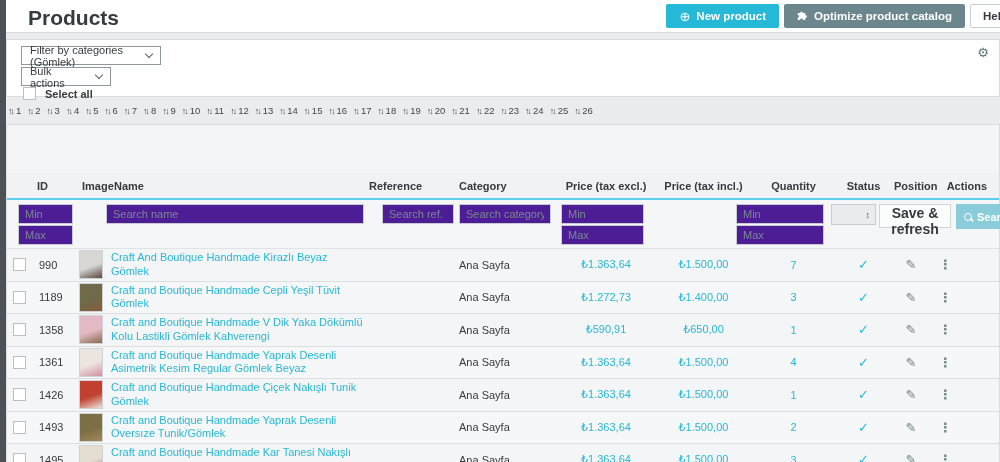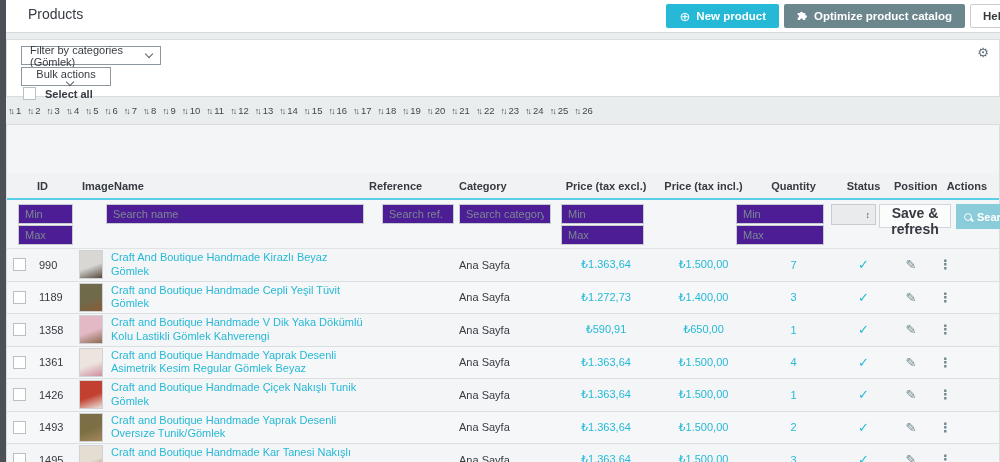--- a/index.html
+++ b/index.html
@@ -6,33 +6,33 @@
     --accent:#25b9d7; --text:#363a41; --muted:#6c868e;
     --page-bg:#eaedee; --panel-border:#d9dde0;
   }
   *{box-sizing:border-box;margin:0;padding:0;font-family:"Liberation Sans","DejaVu Sans",sans-serif;}
   html,body{width:1000px;height:462px;}
   .viewport{position:relative;width:1000px;height:462px;background:var(--page-bg);overflow:hidden;}
   .side-strip{position:absolute;left:0;top:0;width:6px;height:462px;background:#4b5157;z-index:5;}
 
   
   .topbar{position:absolute;left:6px;top:0;width:994px;height:33px;background:#fff;border-bottom:1px solid #d6dadd;}
-  .page-title{position:absolute;left:22px;top:6px;font-size:14px;font-weight:400;color:var(--text);}
+  .page-title{position:absolute;left:22px;top:6px;font-size:21px;font-weight:700;color:var(--text);}
   .topbar-buttons{position:absolute;right:-22px;top:4px;display:flex;gap:5px;}
   .btn{display:flex;align-items:center;gap:6px;height:24px;padding:0 12px;font-size:11.5px;font-weight:bold;border:1px solid transparent;border-radius:2px;cursor:pointer;white-space:nowrap;}
   .btn-new{background:var(--accent);color:#fff;}
   .btn-optimize{background:#6c868e;color:#fff;}
   .btn-help{background:#fff;color:var(--text);border-color:#c9ced2;width:52px;}
   .plus-icon{font-size:13px;font-weight:normal;line-height:1;}
 
   
   .filter-panel{position:absolute;left:6px;top:39px;width:994px;height:58px;background:#fff;border:1px solid var(--panel-border);}
   .dropdown{position:absolute;display:flex;align-items:center;justify-content:space-between;border:1px solid #8d979e;background:#fff;color:var(--text);font-size:11px;padding:0 8px;cursor:pointer;}
   .dd-categories{left:14px;top:6px;width:140px;height:19px;}
-  .dd-bulk{left:14px;top:27px;width:90px;height:19px;flex-direction:column;}
+  .dd-bulk{left:14px;top:27px;width:90px;height:19px;}
   .chev{width:6px;height:6px;border-right:1.5px solid #5b6269;border-bottom:1.5px solid #5b6269;transform:rotate(45deg);margin-top:-3px;flex:none;margin-left:8px;}
   .select-all{position:absolute;left:16px;top:47px;display:flex;align-items:center;gap:9px;font-size:11px;font-weight:bold;color:var(--text);}
   .checkbox{width:13px;height:13px;background:#fff;border:1px solid #b9c0c4;display:inline-block;flex:none;}
   .gear-icon{position:absolute;right:10px;top:6px;font-size:13px;color:#5f727a;cursor:pointer;line-height:1;}
 
   
   .sort-bar{position:absolute;left:6px;top:100px;width:994px;height:21px;display:flex;align-items:center;padding-left:2px;color:var(--text);}
   .sort-item{display:flex;align-items:center;margin-right:6px;cursor:pointer;}
   .sort-arrows{font-size:9px;letter-spacing:-2px;color:#42474e;margin-right:3px;}
   .sort-arrows b{font-weight:bold;}

